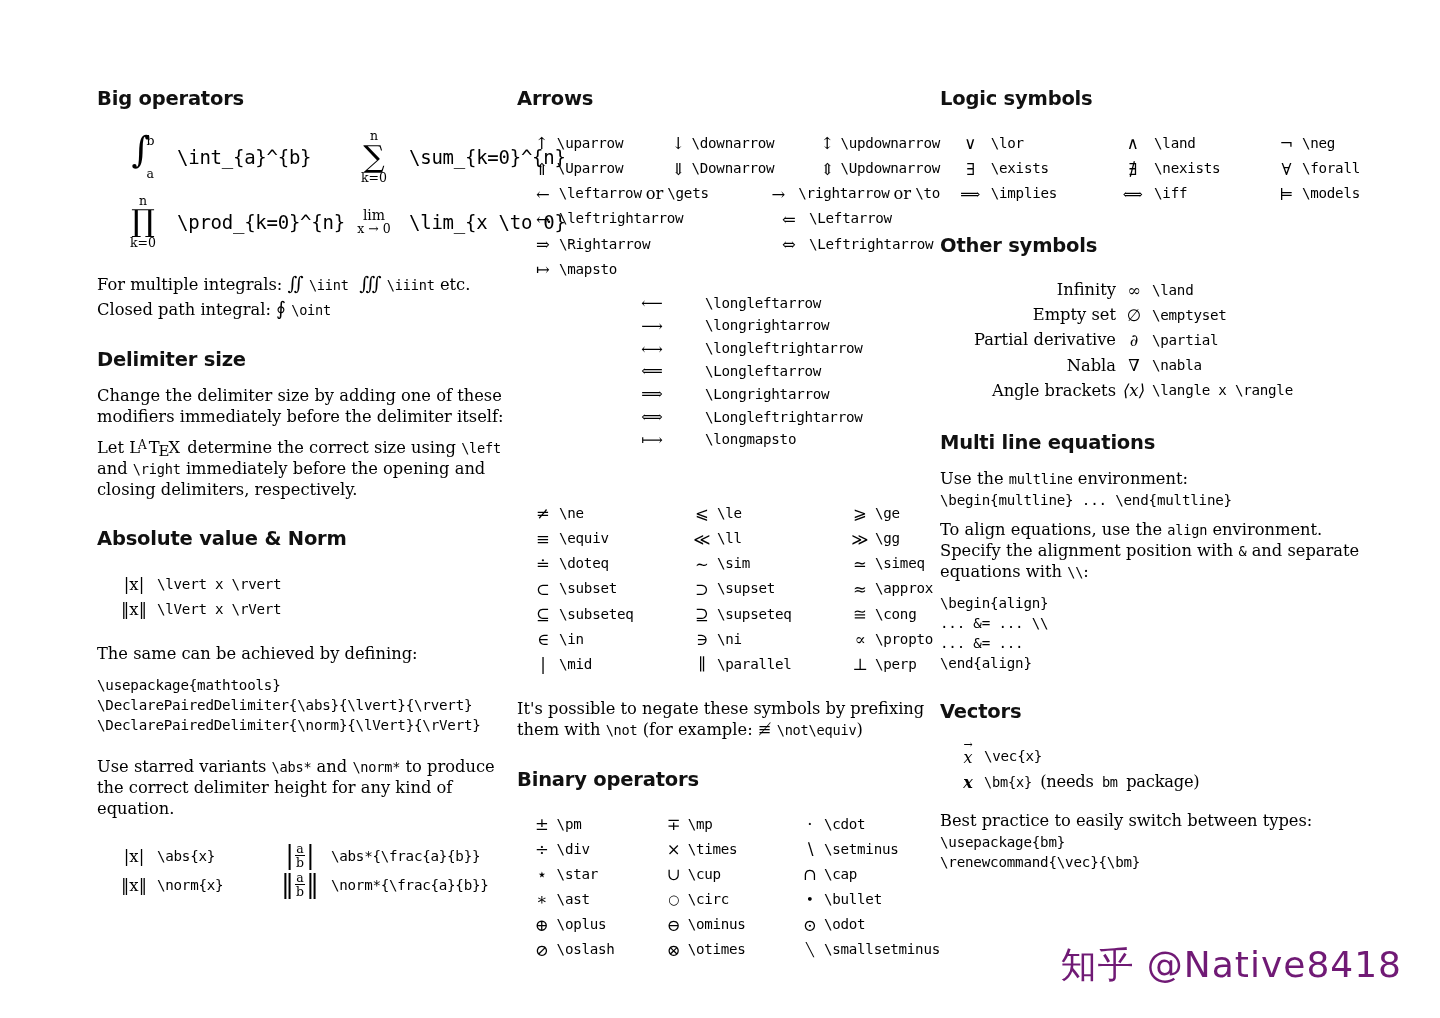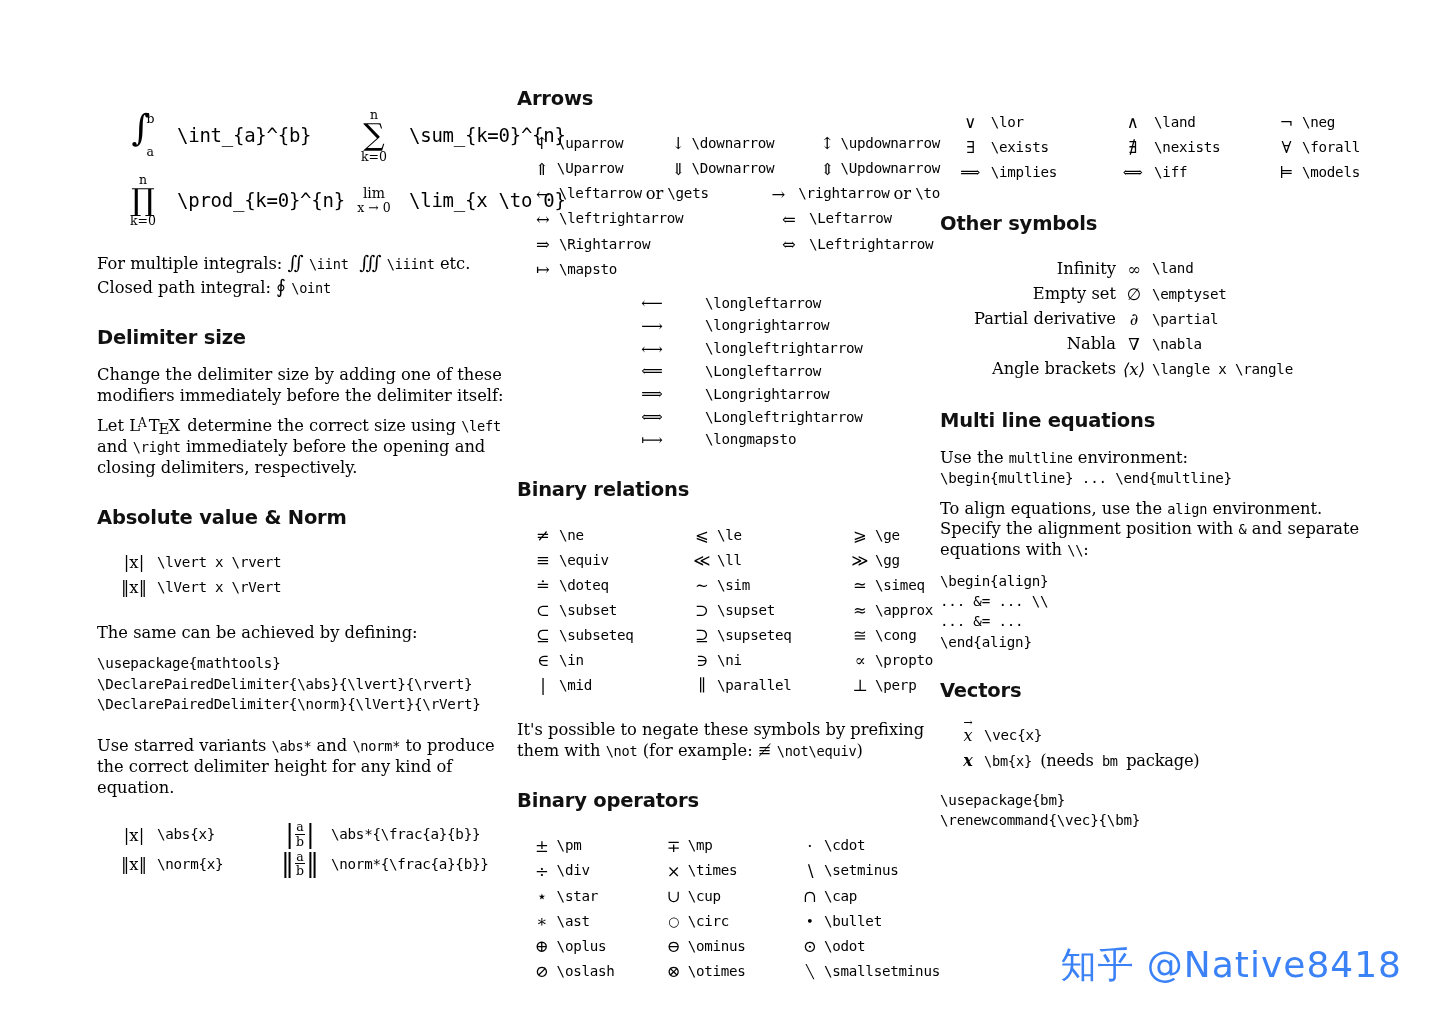--- a/index.html
+++ b/index.html
@@ -202,21 +202,21 @@
   .spacer-md { height: 16px; }
   .spacer-lg { height: 22px; }
   .spacer-xl { height: 28px; }
 
   .watermark {
     position: absolute;
     right: 38px;
     bottom: 28px;
     font-family: "DejaVu Sans", sans-serif;
     font-size: 36px;
-    color: #3b82f6;
+    color: #701a75;
     letter-spacing: 1px;
     white-space: nowrap;
     user-select: none;
   }
 
   .latex-logo {
     font-family: "DejaVu Serif", serif;
     white-space: nowrap;
   }
   .latex-logo .a {
@@ -236,20 +236,21 @@
 </style>
 </head>
 <body>
 
 <div class="page">
   <div class="columns">
 
     <div class="col col-1">
 
       <section class="sec">
+        <h2 class="section-title">Big operators</h2>
         <div class="gap-after-title"></div>
 
         <div class="bigops-grid" style="margin-left:12px;">
 
           <div class="gcell-sym">
             <span class="introw">
               <span class="bigglyph">∫</span>
               <span class="limits">
                 <span class="up">b</span>
                 <span class="dn">a</span>
@@ -486,21 +487,20 @@
             <td class="sym" style="font-size:15px;">⟼</td>
             <td class="cmd" style="padding-left:22px;">\longmapsto</td>
           </tr>
         </tbody>
           </table>
       </section>
 
       <div class="spacer-xl"></div>
 
       <section class="sec">
-        <h2 class="section-title">Binary relations</h2>
         <div class="spacer-lg"></div>
 
         <table class="symtab" style="margin-left:10px;">
           <tbody>
               <tr>
             <td class="sym" style="width:32px;">≠</td>
             <td class="cmd" style="width:128px;">\ne</td>
             <td class="sym" style="width:30px;">⩽</td>
             <td class="cmd" style="width:128px;">\le</td>
             <td class="sym" style="width:30px;">⩾</td>
@@ -624,20 +624,21 @@
             <td class="cmd">\smallsetminus</td>
           </tr>
         </tbody>
           </table>
       </section>
     </div>
 
     <div class="col col-3">
 
       <section class="sec">
+        <h2 class="section-title">Logic symbols</h2>
         <div class="spacer-lg"></div>
 
         <table class="symtab" style="margin-left:10px;">
           <tbody>
               <tr>
             <td class="sym" style="width:42px;">∨</td>
             <td class="cmd" style="width:124px;">\lor</td>
             <td class="sym" style="width:44px;">∧</td>
             <td class="cmd" style="width:120px;">\land</td>
             <td class="sym" style="width:32px;">¬</td>
@@ -749,20 +750,21 @@
               <span class="mono-inline">\bm{x}</span>
               <span class="note">(needs</span>
               <span class="mono-inline">bm</span>
               <span class="note">package)</span>
             </td>
           </tr>
         </tbody>
           </table>
 
         <div class="spacer-md"></div>
+        <p class="prose">Best practice to easily switch between types:</p>
         <div class="mono">\usepackage{bm}
 \renewcommand{\vec}{\bm}</div>
       </section>
     </div>
 
   </div>
 
   <div class="watermark">知乎 @Native8418</div>
 </div>
 

